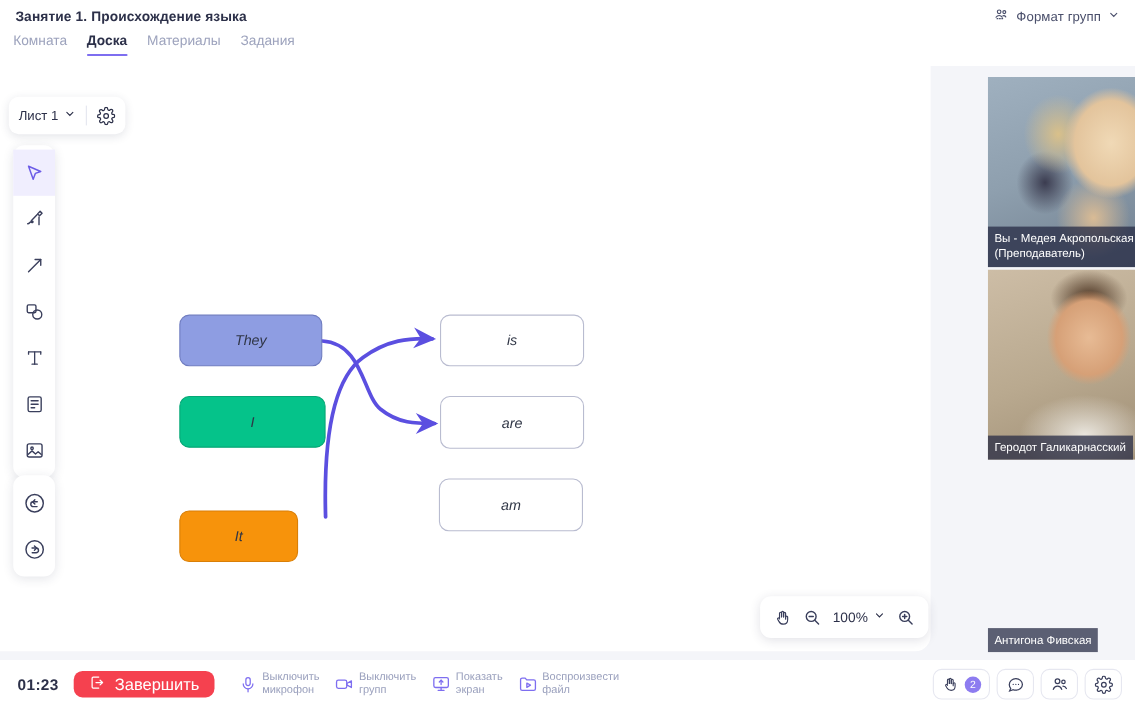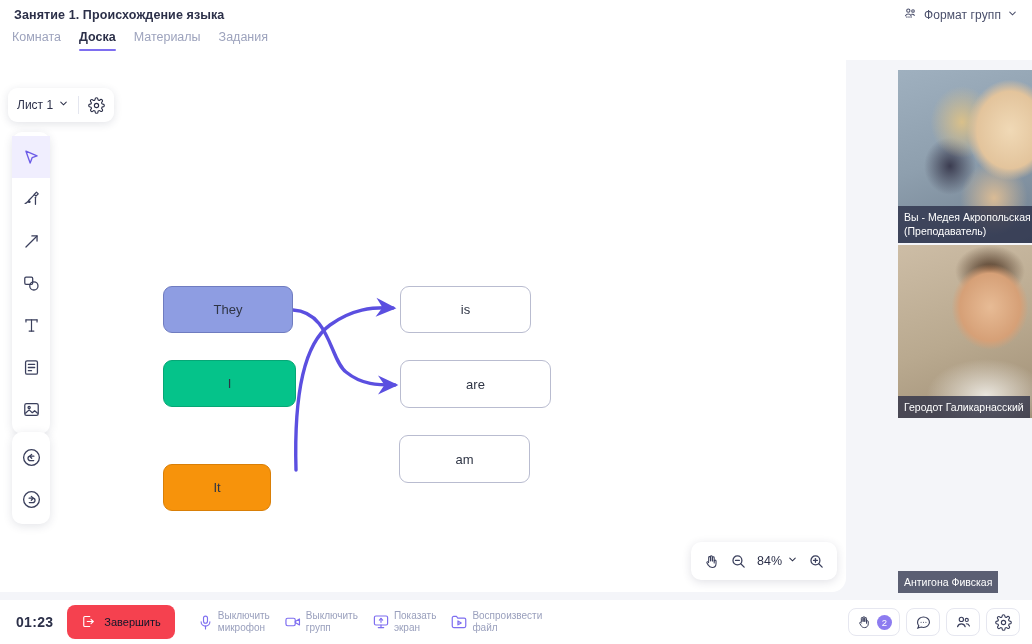--- a/index.html
+++ b/index.html
@@ -76,21 +76,21 @@
   .toolgroup.main { top: 72px; }
   .toolgroup.hist { top: 372px; }
   .tool {
     width: 38px; height: 42px; display: flex; align-items: center; justify-content: center;
     cursor: pointer; position: relative; color: #3a3f5c;
   }
   .tool.active { background: #f0eefe; }
   .tool.active svg { color: #6c5ce7; }
 
   
-  .canvas { position: absolute; inset: 0; }
+  .canvas { position: absolute; inset: 0; font-style: italic; }
   .node {
     position: absolute; display: flex; align-items: center; justify-content: center;
     border-radius: 9px; font-size: 13px; color: #2f3545;
   }
   .node.blue   { background: #8e9de2; border: 1.3px solid #6f7cc0; }
   .node.green  { background: #05c38a; border: 1.3px solid #06a776; }
   .node.orange { background: #f7930b; border: 1.3px solid #d97f07; }
   .node.plain  { background: #ffffff; border: 1.3px solid #b9bcd0; }
 
   
@@ -142,22 +142,22 @@
   
   .bottombar {
     position: absolute; left: 0; top: 600px; width: 1032px; height: 44px;
     background: #ffffff; display: flex; align-items: center;
     padding: 0 12px 0 16px; justify-content: space-between;
   }
   .bleft { display: flex; align-items: center; gap: 14px; justify-content: center; }
   .timer { font-size: 14px; font-weight: bold; color: #2c3049; letter-spacing: .3px; }
   .endbtn {
     display: flex; align-items: center; gap: 8px;
-    background: #f5414f; color: #0f172a; border-radius: 8px;
-    height: 34px; padding: 0 14px; font-size: 11px; cursor: pointer;
+    background: #f5414f; color: #ffffff; border-radius: 8px;
+    height: 24px; padding: 0 14px; font-size: 15px; cursor: pointer;
   }
   .ctrl {
     display: flex; align-items: center; gap: 4px; cursor: pointer;
     color: #9aa0bd; font-size: 10px; line-height: 12px;
   }
   .ctrl .ico { color: #7e6ef0; display: flex; }
   .ctrl .txt { display: flex; flex-direction: column; white-space: nowrap; }
   .bright { display: flex; align-items: center; gap: 6px; }
   .rbtn {
     height: 28px; min-width: 34px; padding: 0 7px;
@@ -303,21 +303,21 @@
 
           <path d="M293,250 C330,252 330,300 346,312 C362,325 378,325 395,325" fill="none" stroke="#5b4fe0" stroke-width="3.4" stroke-linecap="round" marker-end="url(#ah)"></path>
 
           <path d="M296,410 C294,340 302,285 330,265 C352,249 372,247 393,248" fill="none" stroke="#5b4fe0" stroke-width="3.4" stroke-linecap="round" marker-end="url(#ah)"></path>
         </svg>
 
         <div class="node blue" style="left:163px;top:226px;width:130px;height:47px;">They</div>
         <div class="node green" style="left:163px;top:300px;width:133px;height:47px;">I</div>
         <div class="node orange" style="left:163px;top:375px;width:108px;height:47px;margin-top:29px;">It</div>
         <div class="node plain" style="left:400px;top:226px;width:131px;height:47px;">is</div>
-        <div class="node plain" style="left:400px;top:300px;width:151px;height:48px;">are</div>
+        <div class="node plain" style="left:400px;top:300px;width:131px;height:48px;">are</div>
         <div class="node plain" style="left:399px;top:375px;width:131px;height:48px;">am</div>
       </div>
 
     </div>
   </div>
 
   <div class="zoomwidget">
     <span class="zbtn">
       <svg width="17" height="17" viewBox="0 0 24 24" fill="none" stroke="currentColor" stroke-width="1.5" stroke-linecap="round" stroke-linejoin="round">
         <path d="M8 12V6.4a1.3 1.3 0 1 1 2.6 0V11"></path>
@@ -327,21 +327,21 @@
       </svg>
     </span>
     <span class="zbtn">
       <svg width="17" height="17" viewBox="0 0 24 24" fill="none" stroke="currentColor" stroke-width="1.8" stroke-linecap="round">
           <circle cx="10.5" cy="10.5" r="6.3"></circle>
           <path d="M15.2 15.2L20 20"></path>
           <path d="M7.8 10.5h5.4"></path>
         </svg>
     </span>
     <span class="zval">
-      <span>84%</span>
+      <span>100%</span>
       <span>
         <svg width="11" height="11" viewBox="0 0 24 24" fill="none" stroke="#2c3049" stroke-width="2.2" stroke-linecap="round">
             <path d="M6 9l6 6 6-6"></path>
           </svg>
       </span>
     </span>
     <span class="zbtn">
       <svg width="17" height="17" viewBox="0 0 24 24" fill="none" stroke="currentColor" stroke-width="1.8" stroke-linecap="round">
           <circle cx="10.5" cy="10.5" r="6.3"></circle>
           <path d="M15.2 15.2L20 20"></path>

